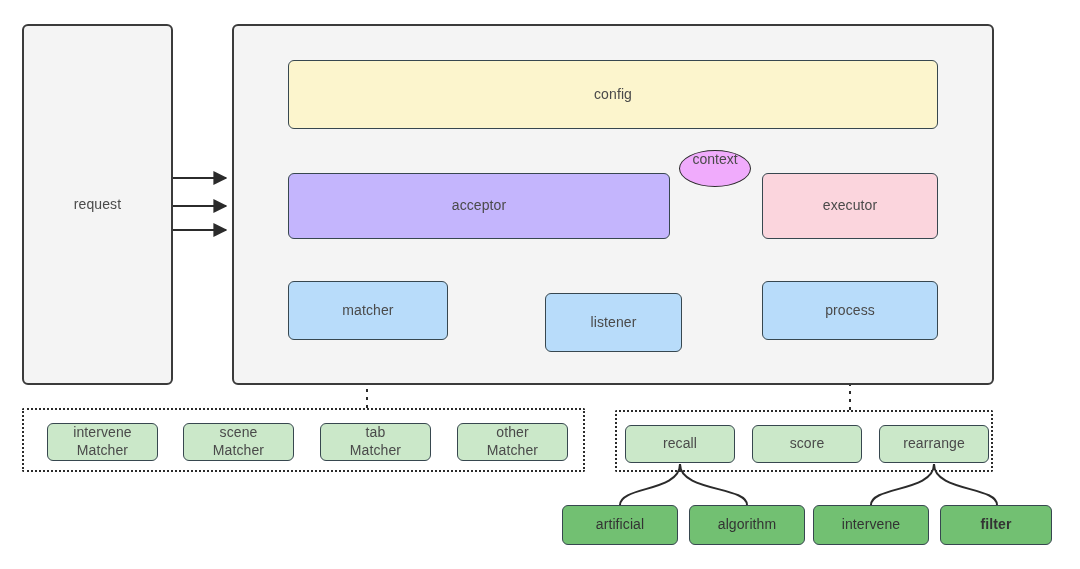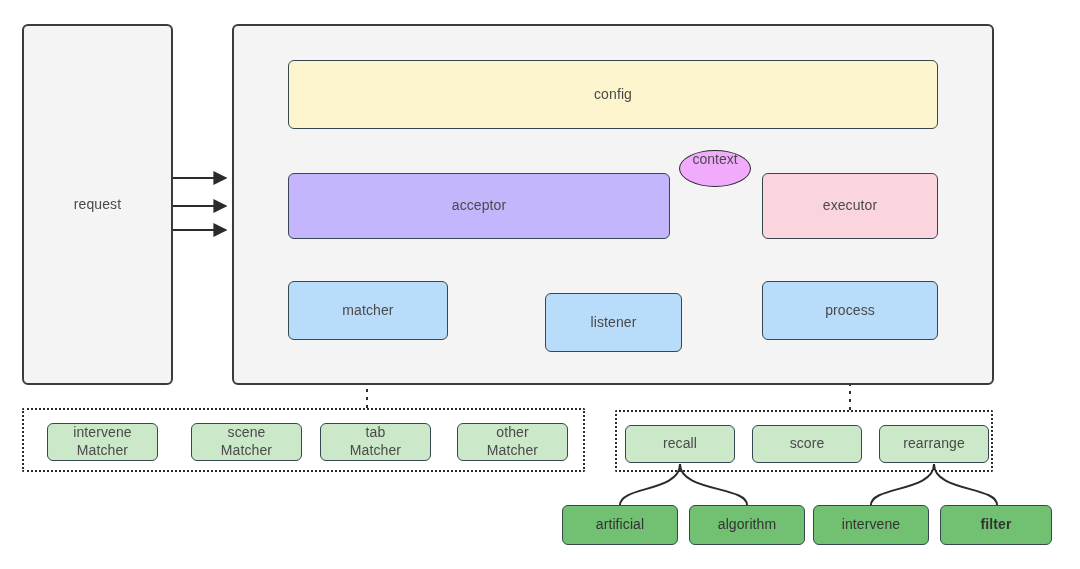--- a/index.html
+++ b/index.html
@@ -159,21 +159,21 @@
   <div class="node n-blue" style="left:762px; top:281px; width:176px; height:59px;">
     <span>process</span>
   </div>
 
   <div class="group-dashed" style="left:22px; top:408px; width:563px; height:64px;"></div>
 
   <div class="node n-lgreen" style="left:47px; top:423px; width:111px; height:38px;">
     <span>intervene
 Matcher</span>
   </div>
-  <div class="node n-lgreen" style="left:183px; top:423px; width:111px; height:38px;margin-left:8px;">
+  <div class="node n-lgreen" style="left:183px; top:423px; width:111px; height:38px;">
     <span>scene
 Matcher</span>
   </div>
   <div class="node n-lgreen" style="left:320px; top:423px; width:111px; height:38px;">
     <span>tab
 Matcher</span>
   </div>
   <div class="node n-lgreen" style="left:457px; top:423px; width:111px; height:38px;">
     <span>other
 Matcher</span>

